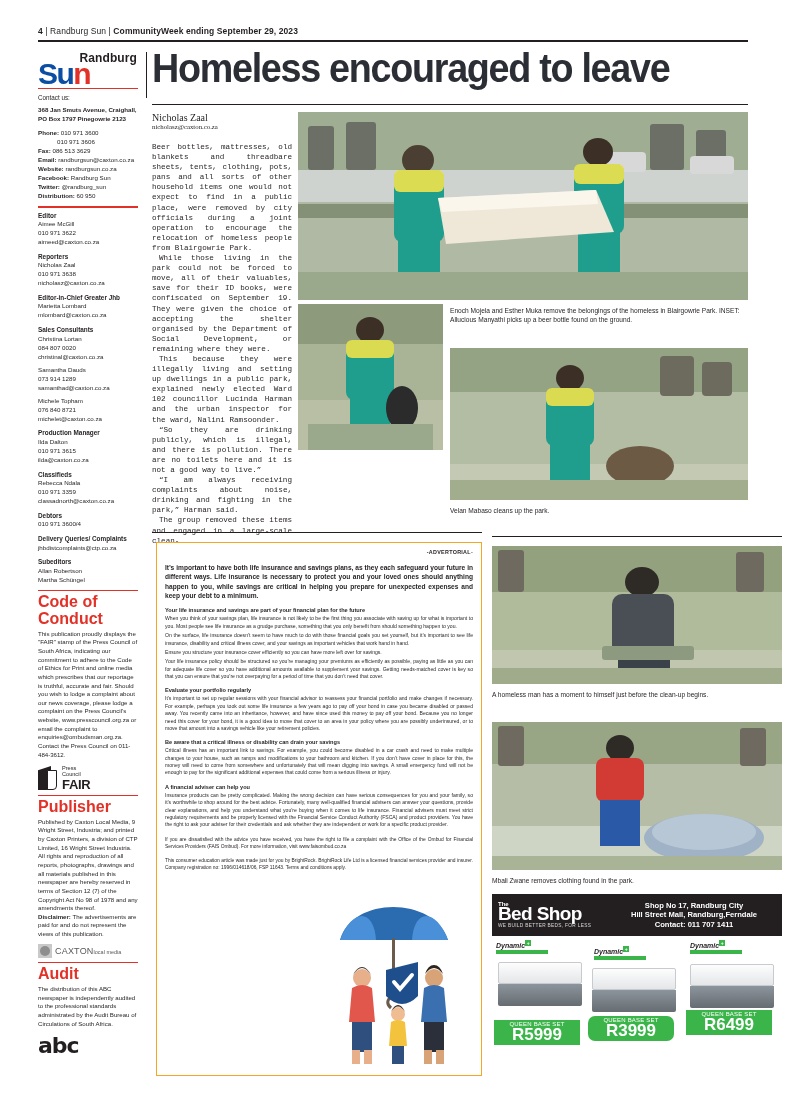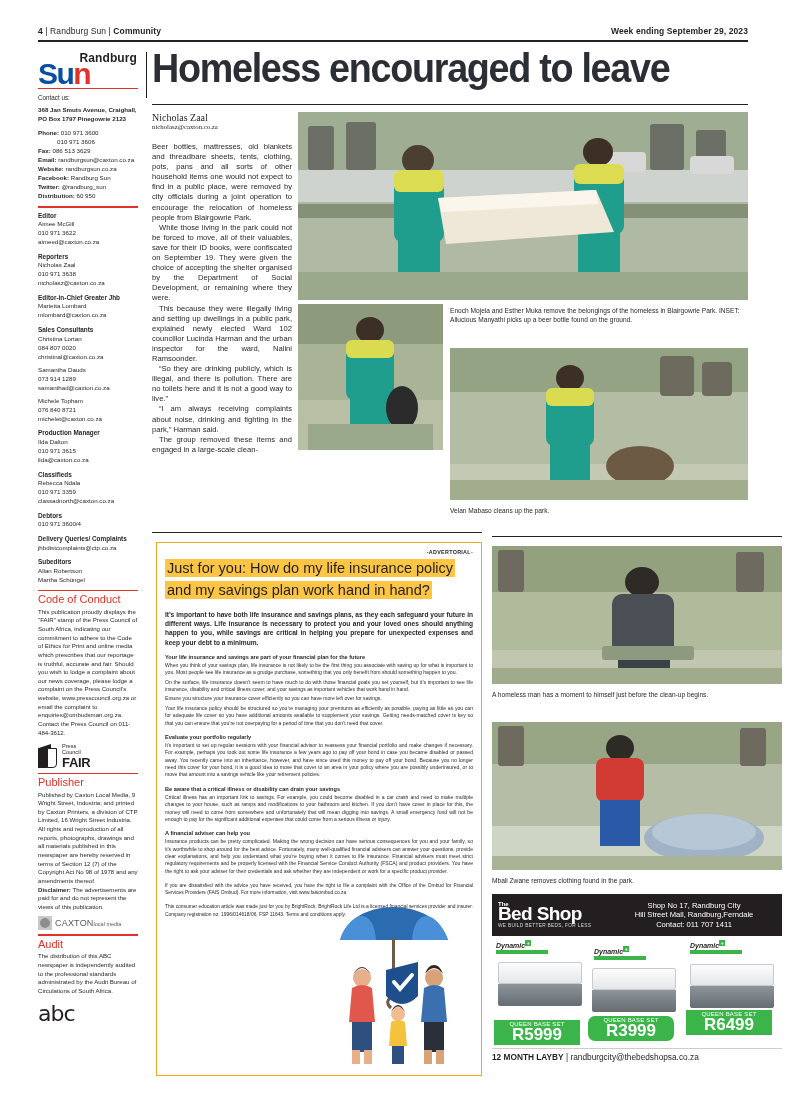--- a/index.html
+++ b/index.html
@@ -9,21 +9,21 @@
     background: #ffffff;
     font-family: "Liberation Sans", sans-serif;
     color: #231f20;
     overflow: hidden;
   }
   .page { position: relative; width: 786px; height: 1113px; padding: 0; }
 
   
   .runhead {
     position:absolute; left:38px; top:26px; width:710px;
-    display:flex; justify-content:space-between; align-items:flex-end;
+    display:flex; justify-content:flex-start; align-items:flex-end;
     font-size:8.5px; letter-spacing:.1px;
   }
   .runhead .left { font-family:"Liberation Sans", sans-serif; }
   .runhead .left b { font-weight:bold; }
   .runhead .right { font-weight:bold; font-size:8.5px; }
   .runrule { position:absolute; left:38px; top:40px; width:710px; height:1.6px; background:#231f20; }
 
   
   .rail { position:absolute; left:38px; top:52px; width:100px; }
   .logo { line-height:1; margin-bottom:2px; }
@@ -39,54 +39,54 @@
   .logo .sun .s { color:#0b4ea2; }
   .logo .sun .u { color:#0b4ea2; }
   .logo .sun .n { color:#e23127; }
   .logo-underline { height:1.8px; background:#e23127; margin-top:1px; }
 
   .rail-block { font-size:6.2px; line-height:1.45; margin-bottom:5px; }
   .rail-block .lbl { font-weight:bold; }
   .rail-lead { font-size:6.3px; margin:5px 0 5px; }
   .rail-h { font-weight:bold; font-size:6.4px; }
   .rail-redrule { height:1.4px; background:#e23127; margin:4px 0 3px; }
-  .rail-head-red { color:#e23127; font-weight:normal; font-size:11px; line-height:1.05; margin-bottom:2px; }
+  .rail-head-red { color:#e23127; font-weight:bold; font-size:16px; line-height:1.05; margin-bottom:2px; }
   .rail-small { font-size:6.1px; line-height:1.42; }
 
   .fairmark { margin:6px 0 4px; display:flex; align-items:center; gap:4px; }
   .fairmark .glyph { width:20px; height:24px; position:relative; }
   .fairmark .glyph .a { position:absolute; left:0; top:0; width:13px; height:24px; background:#231f20;
     clip-path: polygon(0% 18%, 100% 0%, 100% 100%, 0% 100%); }
   .fairmark .glyph .b { position:absolute; left:9px; top:4px; width:10px; height:20px; background:#fff; border:1.6px solid #231f20; border-radius:0 0 4px 0; }
   .fairmark .txt .t1 { font-size:5.6px; line-height:1.1; color:#231f20; }
   .fairmark .txt .t2 { font-size:13px; font-weight:bold; letter-spacing:-.3px; line-height:1; }
 
   .caxton { margin:5px 0 3px; display:flex; align-items:center; gap:3px; }
   .caxton .sq { width:14px; height:14px; background:#c9c9c9; position:relative; }
   .caxton .sq:after { content:""; position:absolute; inset:2px; background:#8e8e8e; border-radius:50%; }
   .caxton .nm { font-size:9px; letter-spacing:.2px; color:#58595b; }
   .caxton .nm small { font-size:5.5px; letter-spacing:0; }
 
-  .abc { margin-top:5px; font-size:22px; font-weight:normal; color:#231f20; letter-spacing:-1px; font-family:"DejaVu Sans", sans-serif; }
+  .abc { margin-top:5px; font-size:22px; font-weight:bold; color:#231f20; letter-spacing:-1px; font-family:"DejaVu Sans", sans-serif; }
   .headline {
     position:absolute; left:152px; top:48px; width:600px;
     font-family:"Liberation Sans", sans-serif;
     font-weight:bold; font-size:41px; line-height:.98;
     letter-spacing:-1.4px; color:#2b2e34;
     transform: scaleX(0.92); transform-origin: left top;
   }
   .headline-divider { position:absolute; left:146px; top:52px; width:1.4px; height:46px; background:#231f20; }
   .head-rule { position:absolute; left:152px; top:104px; width:596px; height:1.2px; background:#231f20; }
 
   
   .byline { position:absolute; left:152px; top:112px; width:140px; }
   .byline .nm { font-family:"Liberation Serif", serif; font-size:10px; }
   .byline .em { font-family:"Liberation Serif", serif; font-size:6.8px; color:#231f20; }
 
-  .col { position:absolute; font-family:Liberation Sans, sans-serif; font-size:7.6px; line-height:1.33; text-align:justify; }
+  .col { position:absolute; font-family:Liberation Mono, monospace; font-size:7.6px; line-height:1.33; text-align:justify; }
   .col p { margin:0; text-indent:7px; }
   .col p.first { text-indent:0; }
 
   #col1 { left:152px; top:142px; width:140px; }
   #col2 { left:298px; top:455px; width:144px; }
 
   
   .photo { position:absolute; background:#cfd6c8; overflow:hidden; }
   .cap {
     position:absolute; font-family:"Liberation Sans", sans-serif;
@@ -130,21 +130,21 @@
   
   .illus { position:absolute; left:322px; top:878px; width:152px; height:190px; }
 
   
   .bedad { position:absolute; left:492px; top:894px; width:290px; height:182px; background:#ffffff; }
   .bedad .top { display:flex; background:#231f20; height:42px; align-items:center; }
   .bedad .brand { width:134px; padding-left:6px; color:#fff; line-height:1; }
   .bedad .brand .the { font-size:6px; font-weight:bold; }
   .bedad .brand .nm { font-size:19px; font-weight:bold; letter-spacing:-.6px; margin-top:-3px; }
   .bedad .brand .tag { font-size:4.8px; letter-spacing:.3px; margin-top:1px; color:#d8d8d8; }
-  .bedad .addr { flex:1; text-align:center; color:#fff; font-size:7.6px; font-weight:normal; line-height:1.22; padding-right:20px; }
+  .bedad .addr { flex:1; text-align:center; color:#fff; font-size:7.6px; font-weight:bold; line-height:1.22; padding-right:20px; }
   .bedad .mid { position:relative; height:112px; background:#fff; }
   .dyn { position:absolute; font-size:7px; font-weight:bold; color:#231f20; font-style:italic; }
   .dyn .plus { display:inline-block; width:6px; height:6px; background:#3bb54a; color:#fff; font-size:5px; font-style:normal; text-align:center; line-height:6px; vertical-align:super; }
   .dyn .bar { display:block; width:52px; height:4px; background:#3bb54a; margin-top:1px; }
   .bed { position:absolute; bottom:14px; }
   .bed .mattress { width:84px; height:22px; background:linear-gradient(#fdfdfd,#e4e6e8); border:1px solid #c7cace; border-radius:2px; }
   .bed .base { width:84px; height:22px; background:linear-gradient(#8d959c,#656c72); border-radius:0 0 2px 2px; }
   .pricetag { position:absolute; background:#3bb54a; color:#fff; text-align:center; padding:1px 4px 2px; }
   .pricetag .q { font-size:6px; letter-spacing:.2px; display:block; }
   .pricetag .r { font-size:17px; font-weight:bold; line-height:.95; display:block; }
@@ -446,24 +446,20 @@
       <rect x="0" y="134" width="290" height="14" fill="#a9b496"></rect>
     </svg>
   </div>
   <div class="cap" id="p5cap">Mbali Zwane removes clothing found in the park.</div>
 
   <div class="hrule" style="left:492px; top:536px; width:290px;"></div>
   <div class="hrule" style="left:152px; top:532px; width:330px;"></div>
 
   <div class="adv">
     <div class="adv-tag">-ADVERTORIAL-</div>
-    <div class="adv-h">
-      <span>Just for you: How do my life insurance policy</span><br>
-      <span>and my savings plan work hand in hand?</span>
-    </div>
     <div class="adv-intro">It’s important to have both life insurance and savings plans, as they each safeguard your future in different ways. Life insurance is necessary to protect you and your loved ones should anything happen to you, while savings are critical in helping you prepare for unexpected expenses and keep your debt to a minimum.</div>
 
     <div>
       <div class="adv-sub">Your life insurance and savings are part of your financial plan for the future</div>
       <div class="adv-p">When you think of your savings plan, life insurance is not likely to be the first thing you associate with saving up for what is important to you. Most people see life insurance as a grudge purchase, something that you only benefit from should something happen to you.</div>
       <div class="adv-p">On the surface, life insurance doesn’t seem to have much to do with those financial goals you set yourself, but it’s important to see life insurance, disability and critical illness cover, and your savings as important vehicles that work hand in hand.</div>
       <div class="adv-p">Ensure you structure your insurance cover efficiently so you can have more left over for savings.</div>
       <div class="adv-p">Your life insurance policy should be structured so you’re managing your premiums as efficiently as possible, paying as little as you can for adequate life cover so you have additional amounts available to supplement your savings. Getting needs-matched cover is key so that you can ensure that you’re not overpaying for a period of time that you don’t need that cover.</div>
     </div>
 
@@ -569,20 +565,15 @@
       <div class="bed" style="left:198px; top:28px;">
         <div class="mattress"></div>
         <div class="base"></div>
       </div>
       <div class="pricetag" style="left:194px; top:74px; width:86px;">
         <span class="q">QUEEN BASE SET</span>
         <span class="r">R6499</span>
       </div>
     </div>
 
-    <div class="bot">
-      <b>12 MONTH LAYBY</b>
-      <span>|</span>
-      <span>randburgcity@thebedshopsa.co.za</span>
-    </div>
   </div>
 
 </div>
 
 </body></html>

